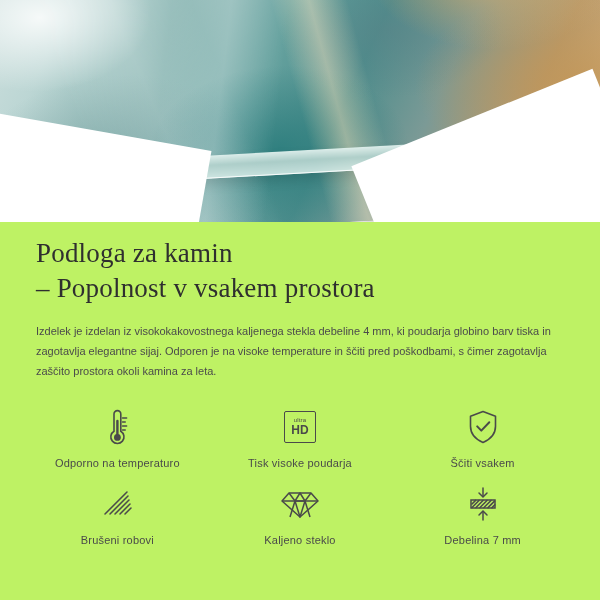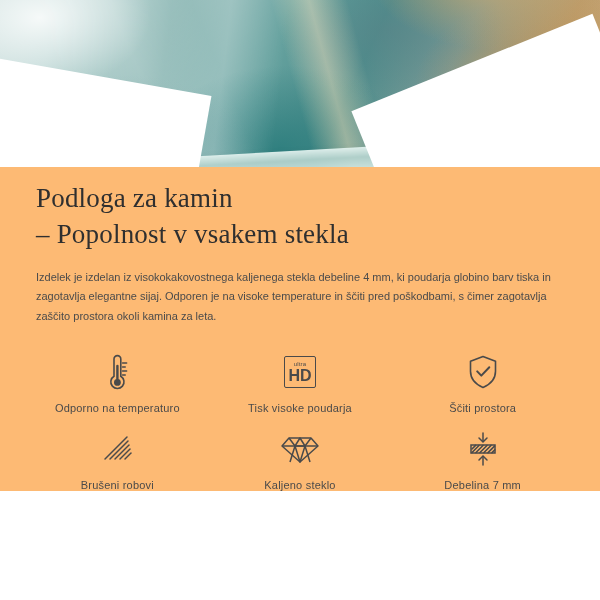--- a/index.html
+++ b/index.html
@@ -10,22 +10,22 @@
     width: 600px;
     height: 600px;
     background: #ffffff;
     font-family: "Liberation Sans", sans-serif;
     color: #3a3a3a;
     overflow: hidden;
   }
   .page {
     position: relative;
     width: 600px;
-    height: 491px;
-    background: #fdba74;
+    height: 600px;
+    background: #bef264;
     display: flex;
     flex-direction: column;
   }
 
   
   .hero {
     position: relative;
     width: 600px;
     height: 222px;
     overflow: hidden;
@@ -168,40 +168,40 @@
     height: 30px;
     border: 1.6px solid #4a4a4a;
     border-radius: 2px;
     display: flex;
     flex-direction: column;
     align-items: center;
     justify-content: center;
     line-height: 1;
   }
   .ultrahd .u1 { font-size: 6px; letter-spacing: 0.2px; }
-  .ultrahd .u2 { font-size: 16px; font-weight: bold; margin-top: 1px; }
+  .ultrahd .u2 { font-size: 12px; font-weight: bold; margin-top: 1px; }
 </style>
 </head>
 <body>
 
 <div class="page">
 
   <div class="hero">
     <div class="hero-plate"></div>
     <div class="glass-edge"></div>
     <div class="plate-corner-mask"></div>
     <div class="plate-corner-mask2"></div>
     <div class="sparkle s1"></div>
     <div class="sparkle s2"></div>
   </div>
 
   <div class="content">
     <h1 class="headline">
       <span class="l1">Podloga za kamin</span>
-      <span class="l2">– Popolnost v vsakem stekla</span>
+      <span class="l2">– Popolnost v vsakem prostora</span>
     </h1>
     <p class="body-copy">Izdelek je izdelan iz visokokakovostnega kaljenega stekla debeline 4 mm, ki poudarja globino barv tiska in zagotavlja elegantne sijaj. Odporen je na visoke temperature in ščiti pred poškodbami, s čimer zagotavlja zaščito prostora okoli kamina za leta.</p>
   </div>
 
   <div class="features">
 
     <div class="feature">
       <div class="feature-icon">
         <svg width="34" height="40" viewBox="0 0 34 40" fill="none" stroke="#4a4a4a" stroke-width="1.6" stroke-linecap="round">
           <path d="M14 7a3.4 3.4 0 0 1 6.8 0v17.2a6.6 6.6 0 1 1-6.8 0z"></path>
@@ -223,21 +223,21 @@
       <div class="feature-label">Tisk visoke poudarja</div>
     </div>
 
     <div class="feature">
       <div class="feature-icon">
         <svg width="36" height="40" viewBox="0 0 36 40" fill="none" stroke="#4a4a4a" stroke-width="1.6" stroke-linejoin="round" stroke-linecap="round">
           <path d="M18 4.5 5.5 9.2v10.1c0 7.4 5.1 13.1 12.5 16.2 7.4-3.1 12.5-8.8 12.5-16.2V9.2z"></path>
           <path d="M12.2 19.4l4.1 4.2 8-8.3" stroke-width="2"></path>
         </svg>
       </div>
-      <div class="feature-label">Ščiti prostora</div>
+      <div class="feature-label">Ščiti vsakem</div>
     </div>
 
     <div class="feature">
       <div class="feature-icon">
         <svg width="44" height="34" viewBox="0 0 44 34" fill="none" stroke="#4a4a4a" stroke-width="1.5" stroke-linecap="round">
           <path d="M10 27 32 5"></path>
           <path d="M15 27 33 9"></path>
           <path d="M20 27 34 13"></path>
           <path d="M25 27 35 17"></path>
           <path d="M30 27 36 21"></path>

